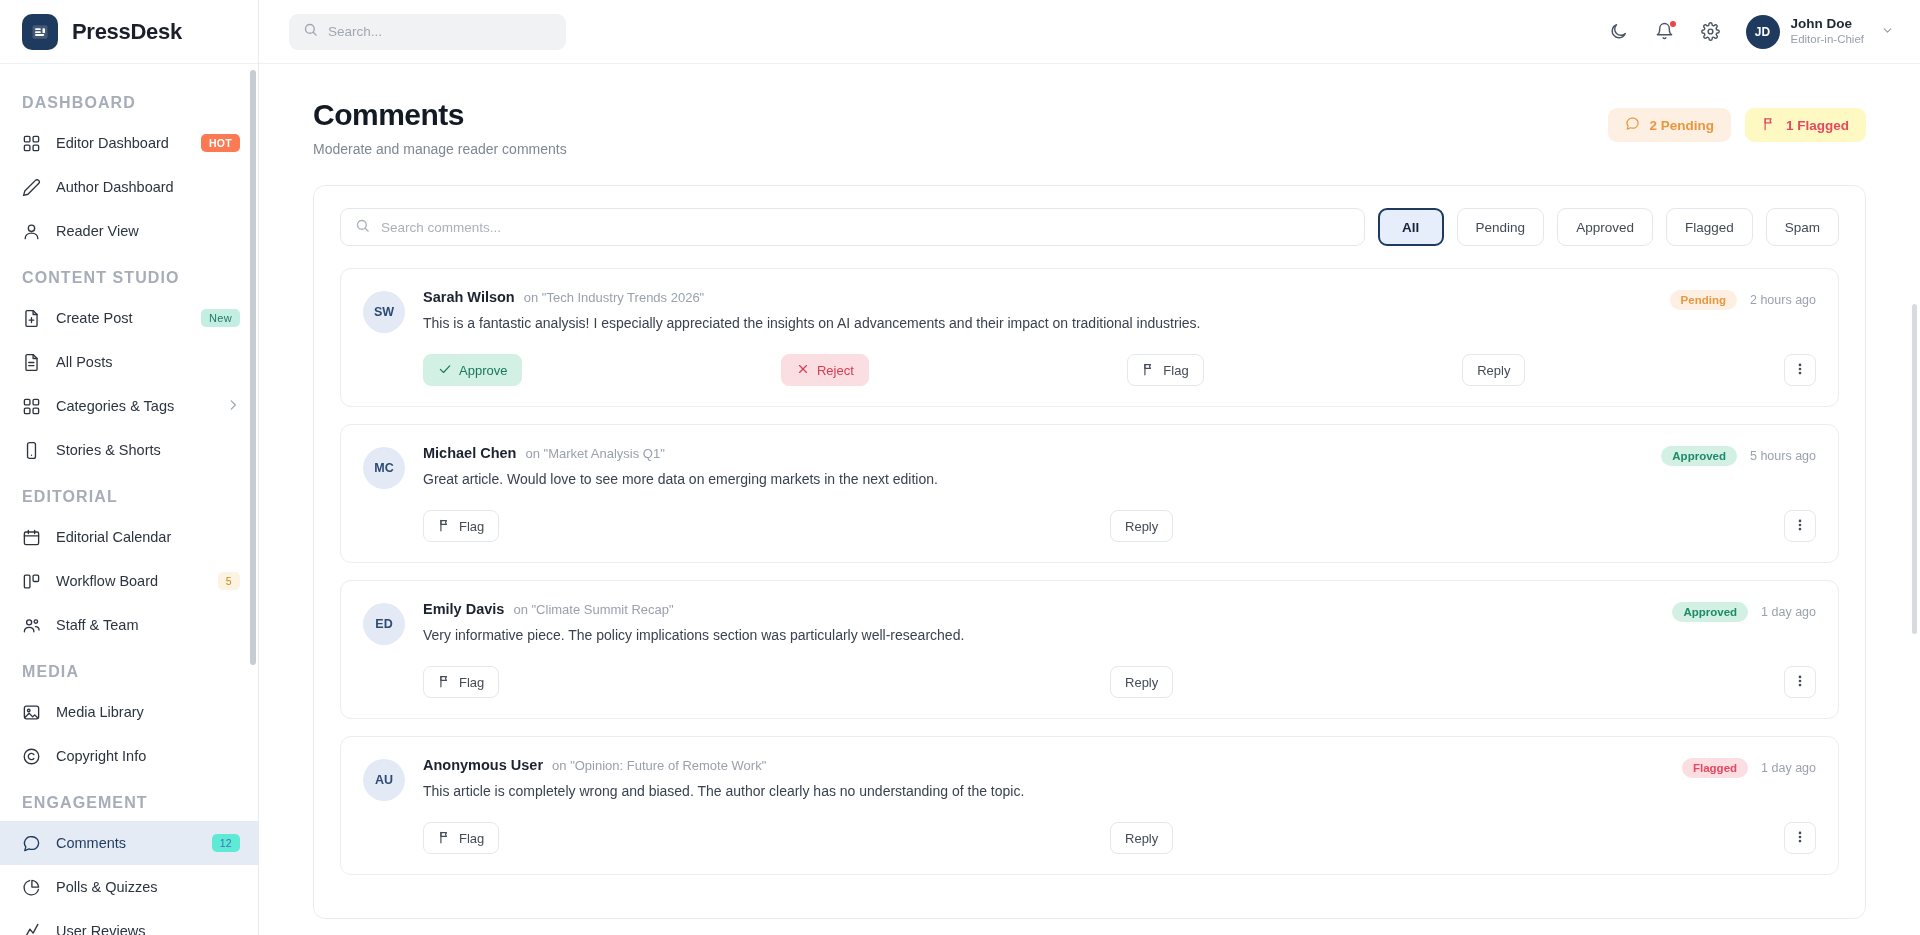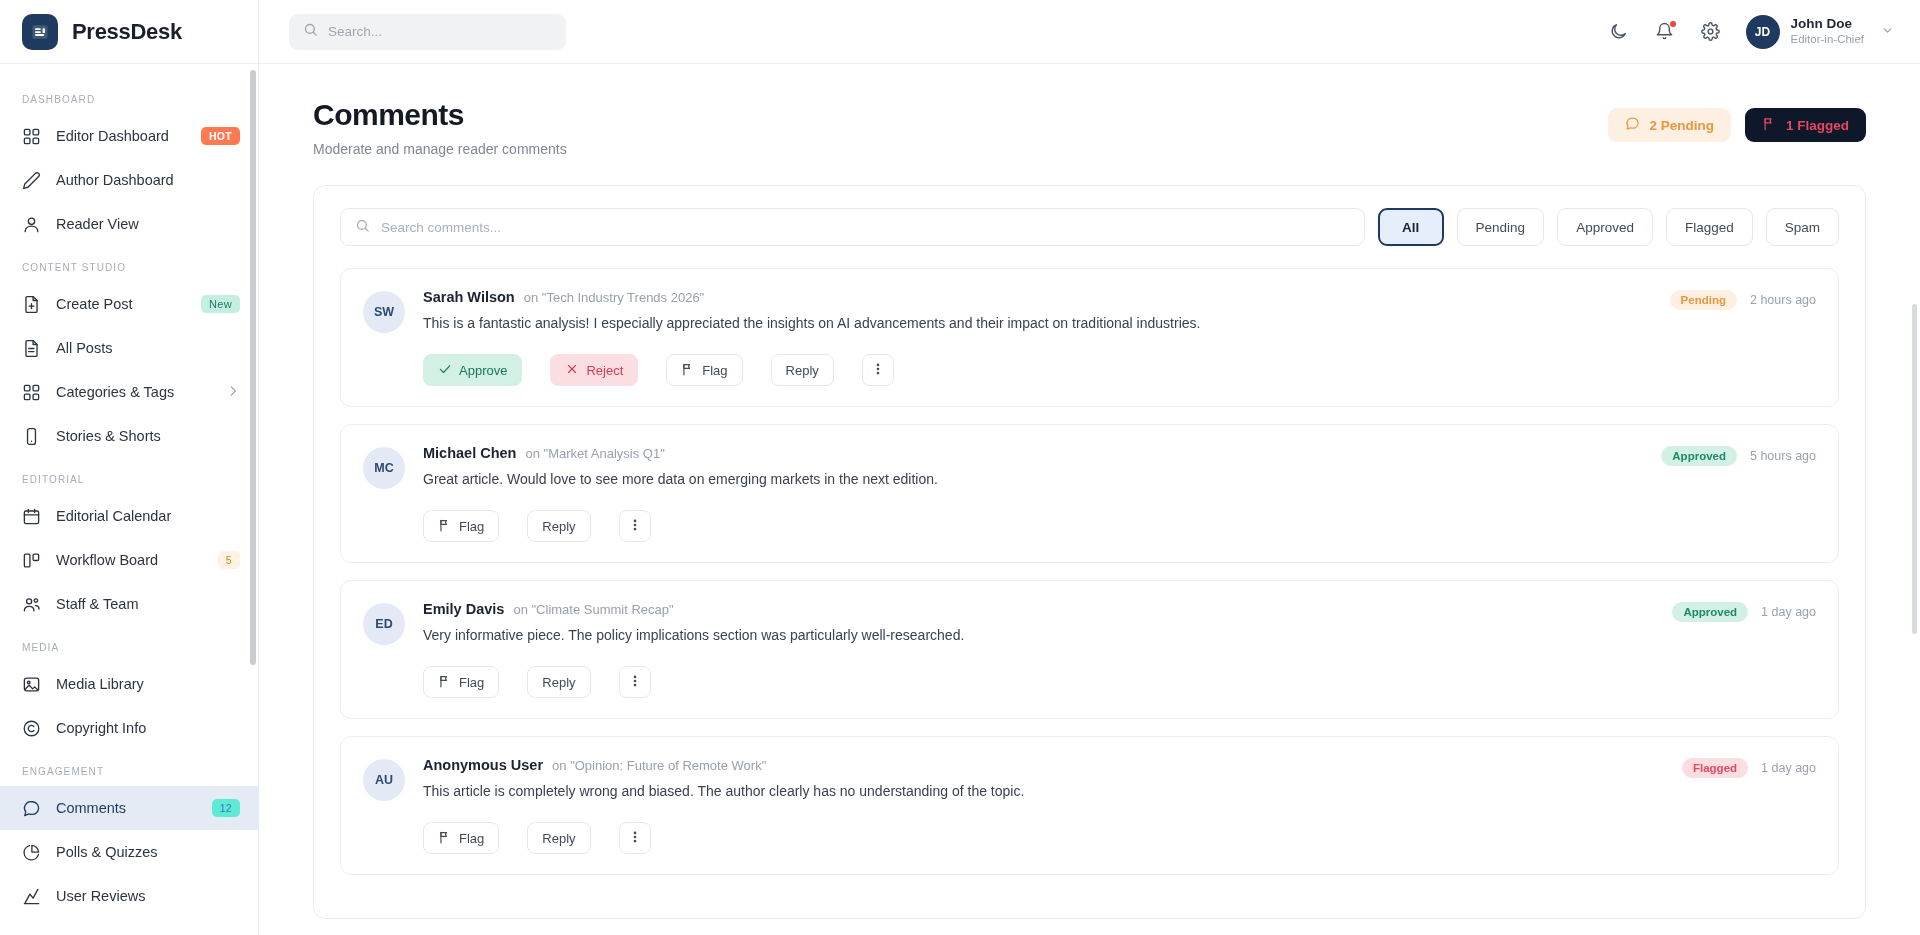--- a/index.html
+++ b/index.html
@@ -36,21 +36,21 @@
     font-size: 22px; font-weight: bold; color: #1a1f2b; letter-spacing: -0.3px;
   }
   .nav-scroll {
     flex: 1; overflow: hidden; padding-top: 14px; position: relative;
   }
   .nav-track {
     position: absolute; top: 6px; right: 2px; width: 6px; bottom: 270px;
     background: #c7ccd1; border-radius: 3px;
   }
   .nav-section {
-    font-size: 10px; font-weight: normal; letter-spacing: 1.1px;
+    font-size: 16px; font-weight: bold; letter-spacing: 1.1px;
     color: #a6adb8; padding: 16px 22px 9px 22px; text-transform: uppercase;
   }
   .nav-item {
     display: flex; align-items: center; gap: 15px;
     height: 44px; padding: 0 18px 0 22px;
     color: #2c3440; font-size: 14.5px; cursor: pointer;
     position: relative;
   }
   .nav-item .ic { width: 19px; height: 19px; flex-shrink: 0; display:flex; align-items:center; justify-content:center; }
   .nav-item .lbl { flex: 1; white-space: nowrap; }
@@ -104,21 +104,21 @@
   .content { flex:1; overflow:hidden; padding: 34px 54px 0 54px; position:relative;}
   .page-head { display:flex; align-items:flex-start; }
   .page-title { font-size:30px; font-weight:bold; color:#141a24; letter-spacing:-0.5px; }
   .page-sub { font-size:14px; color:#7e8793; margin-top:9px; }
   .head-pills { margin-left:auto; display:flex; gap:14px; padding-top:10px;}
   .pill {
     display:flex; align-items:center; gap:9px; height:34px; padding:0 17px;
     border-radius:9px; font-size:13.5px; font-weight:bold;
   }
   .pill.pending { background:#fdf0e2; color:#e8973f; }
-  .pill.flagged { background:#0f172a; color:#e5485f; }
+  .pill.flagged { background:#fef9c3; color:#e5485f; }
 
   .panel {
     margin-top: 28px; border:1px solid #e9ecef; border-radius: 12px;
     background:#fff; overflow:hidden;
   }
   .filterbar {
     display:flex; align-items:center; gap:13px; padding: 22px 26px;
   }
   .filter-search {
     flex:1; height:38px; border:1px solid #e4e7eb; border-radius:9px;
@@ -148,21 +148,21 @@
     width:42px; height:42px; border-radius:50%; background:#e3eaf6;
     color:#2c4a72; font-size:12.5px; font-weight:bold;
     display:flex; align-items:center; justify-content:center; flex-shrink:0;
     margin-top:2px;
   }
   .cbody { flex:1; min-width:0; }
   .crow1 { display:flex; align-items:baseline; }
   .cname { font-size:14.5px; font-weight:bold; color:#1b2230; }
   .con { font-size:13px; color:#99a1ad; margin-left:9px; }
   .ctext { font-size:14px; color:#3a4250; margin-top:8px; line-height:1.5; }
-  .cactions { display:flex; gap:28px; margin-top:20px; }
+  .cactions { display:flex; gap:20px; margin-top:20px;justify-content:space-between; }
   .abtn {
     height:32px; padding:0 14px; border-radius:8px; border:1px solid #e4e7eb;
     background:#fff; color:#434b57; font-size:13px; font-family:inherit;
     display:flex; align-items:center; gap:7px; cursor:pointer;
   }
   .abtn.approve { background:#d3f0e4; border-color:#d3f0e4; color:#17785c; }
   .abtn.reject  { background:#fbdee2; border-color:#fbdee2; color:#d93a4f; }
   .abtn.kebab { width:32px; padding:0; justify-content:center; }
   .cmeta { position:absolute; top:21px; right:22px; display:flex; align-items:center; gap:13px;}
   .sbadge { font-size:11.5px; font-weight:bold; padding:4px 11px; border-radius:20px;}

